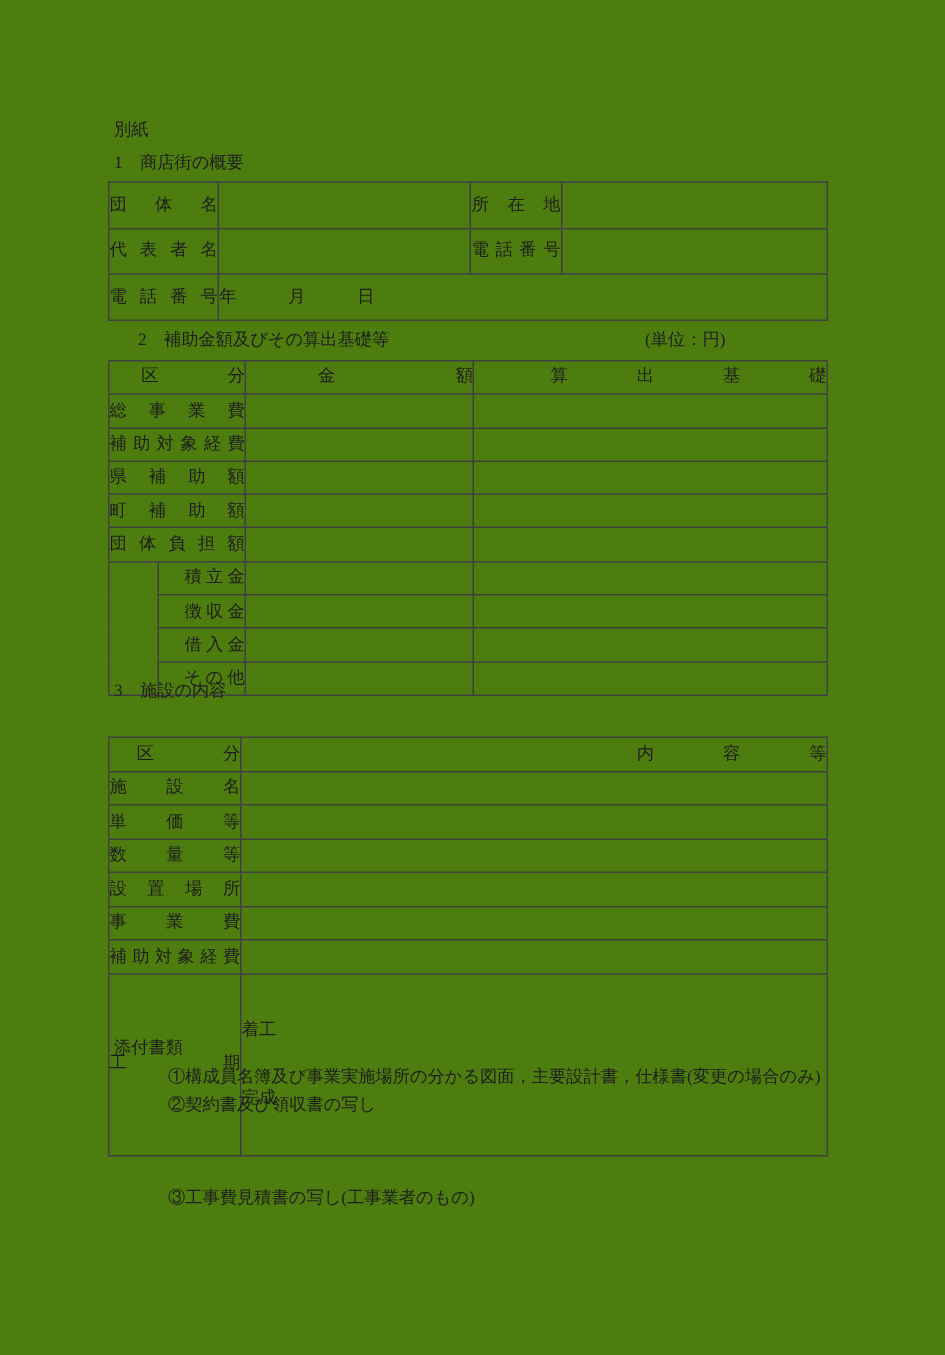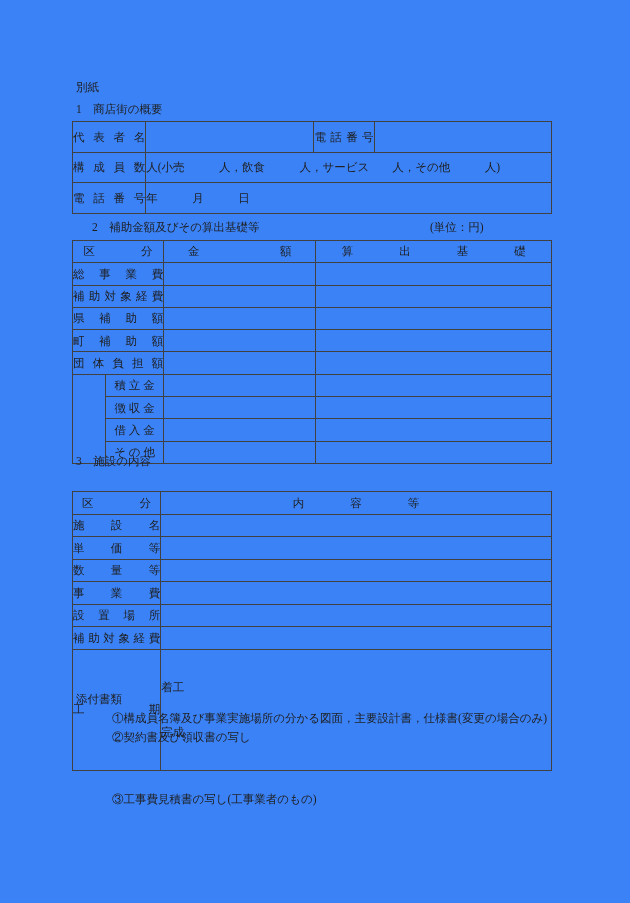--- a/index.html
+++ b/index.html
@@ -1,21 +1,21 @@
 <!DOCTYPE html>
 <html lang="ja"><head>
 <meta charset="utf-8">
 <style>
   html,body { margin:0; padding:0; }
   body { background:#e8e8e8; }
   .page {
     position:relative;
     width:630px; height:903px;
     margin:0 auto;
-    background:#3b82f6;
+    background:#4d7c0f;
     color:#1e1e1e;
     font-family:"Liberation Serif","DejaVu Serif",serif;
     font-size:11.5px;
     line-height:1.25;
     overflow:hidden;
   }
   .abs { position:absolute; white-space:pre; }
   table.frm {
     position:absolute;
     border-collapse:collapse;
@@ -28,21 +28,21 @@
     vertical-align:middle;
     overflow:hidden;
     white-space:pre;
   }
   
   .lab {
     text-align:justify;
     text-align-last:justify;
     padding:0 6px;
   }
-  .ctr { text-align:center; }
+  .ctr { text-align:right; }
   .val-pad26 { padding-left:26px; }
   .val-pad106 { padding-left:106px; }
   .period-cell { padding-left:17px; line-height:15px;margin-left:27px; }
   .unit-note { text-align:left; width:122px; }
   .attach-item { white-space:pre;margin-left:26px; }
 </style>
 </head>
 <body>
 
 <div class="page">
@@ -53,28 +53,30 @@
 
   <table class="frm" style="left:72px; top:121px; height:93px;">
     <colgroup>
         <col style="width:73px">
         <col style="width:168px">
         <col style="width:60px">
         <col style="width:177px">
       </colgroup>
     <tbody>
       <tr>
+        <td class="lab">団 体 名</td>
+        <td></td>
+        <td class="lab">所 在 地</td>
+        <td></td>
+      </tr>
+      <tr>
         <td class="lab">代 表 者 名</td>
         <td></td>
         <td class="lab">電話番号</td>
         <td></td>
-      </tr>
-      <tr>
-        <td class="lab">構 成 員 数</td>
-        <td colspan="3" class="val-pad26">人(小売　　　人，飲食　　　人，サービス　　人，その他　　　人)</td>
       </tr>
       <tr>
         <td class="lab">電話番号</td>
         <td colspan="3" class="val-pad106">年　　　月　　　日</td>
       </tr>
     </tbody>
   </table>
 
   <div class="abs" style="left:92px; top:220px;">2　補助金額及びその算出基礎等</div>
   <div class="abs unit-note" style="left:430px; top:220px;">(単位：円)</div>
@@ -159,25 +161,25 @@
       </tr>
       <tr style="height:22.5px;">
         <td class="lab">単 価 等</td>
         <td></td>
       </tr>
       <tr style="height:22.5px;">
         <td class="lab">数 量 等</td>
         <td></td>
       </tr>
       <tr style="height:22.5px;">
-        <td class="lab">事 業 費</td>
+        <td class="lab">設 置 場 所</td>
         <td></td>
       </tr>
       <tr style="height:22.5px;">
-        <td class="lab">設 置 場 所</td>
+        <td class="lab">事 業 費</td>
         <td></td>
       </tr>
       <tr style="height:22.5px;">
         <td class="lab">補助対象経費</td>
         <td></td>
       </tr>
       <tr style="height:34px;">
         <td class="lab">工 期</td>
         <td class="period-cell">
           <div>着工</div>

